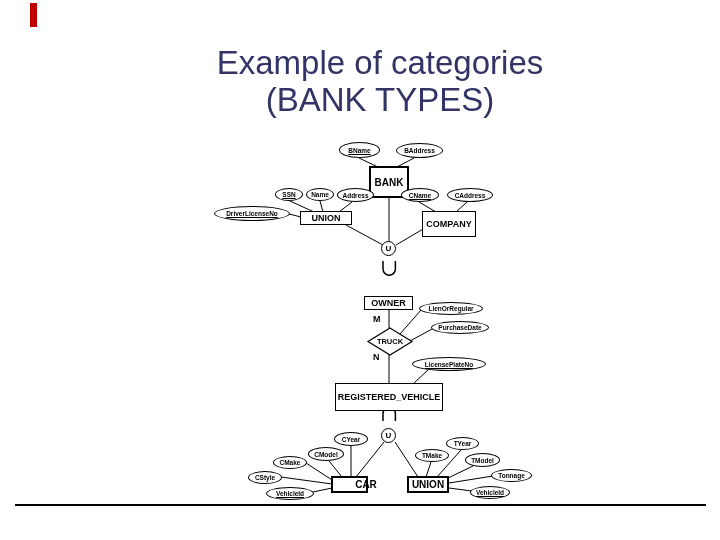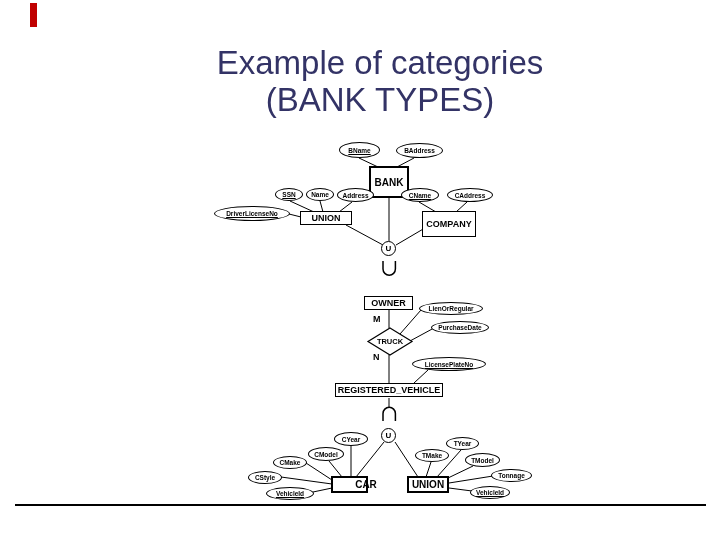--- a/index.html
+++ b/index.html
@@ -87,21 +87,21 @@
     <g stroke="#000" stroke-width="1.5" fill="none">
       <path d="M 383 261 L 383 269 A 6.2 6.2 0 0 0 395.4 269 L 395.4 261"></path>
       <path d="M 383 421 L 383 413.5 A 6.2 6.2 0 0 1 395.4 413.5 L 395.4 421"></path>
     </g>
   </svg>
 
   <div class="node entity" style="left:369px;top:166px;width:40px;height:32px;font-size:10px;">BANK</div>
   <div class="node entity thin" style="left:300px;top:211px;width:52px;height:14px;">UNION</div>
   <div class="node entity thin" style="left:422px;top:211px;width:54px;height:26px;">COMPANY</div>
   <div class="node entity thin" style="left:364px;top:296px;width:49px;height:14px;">OWNER</div>
-  <div class="node entity thin" style="left:335px;top:383px;width:108px;height:14px;">REGISTERED_VEHICLE</div>
+  <div class="node entity thin" style="left:335px;top:383px;width:108px;height:28px;">REGISTERED_VEHICLE</div>
   <div class="node entity" style="left:331px;top:476px;width:37px;height:17px;font-size:10px;padding-left:33px;">CAR</div>
   <div class="node entity" style="left:407px;top:476px;width:42px;height:17px;font-size:10px;">UNION</div>
 
   <div class="node ucircle" style="left:381px;top:241px;width:15px;height:15px;">U</div>
   <div class="node ucircle" style="left:381px;top:428px;width:15px;height:15px;">U</div>
 
   <div class="rel-label" style="left:368px;top:337px;width:44px;">TRUCK</div>
 
   <div class="card" style="left:373px;top:314px;">M</div>
   <div class="card" style="left:373px;top:352px;">N</div>

